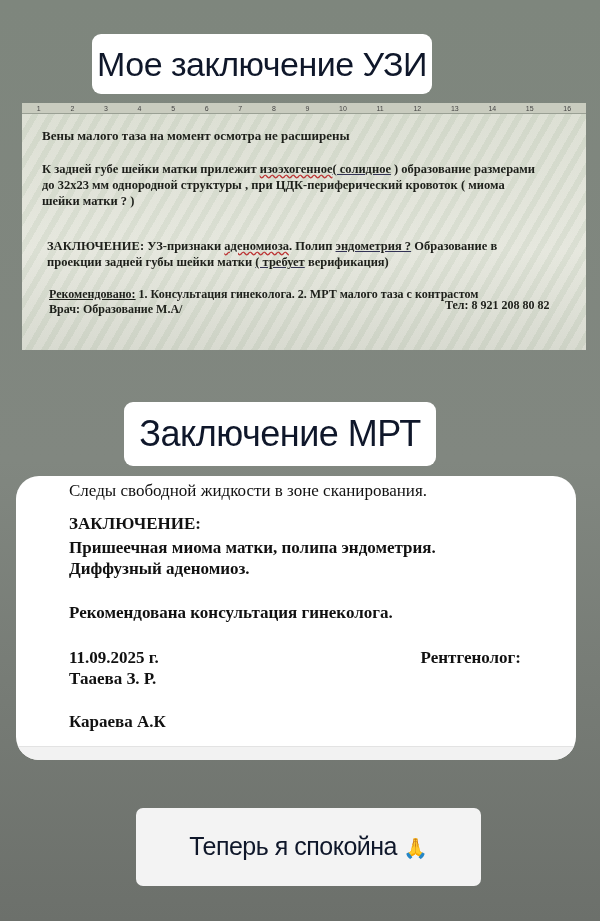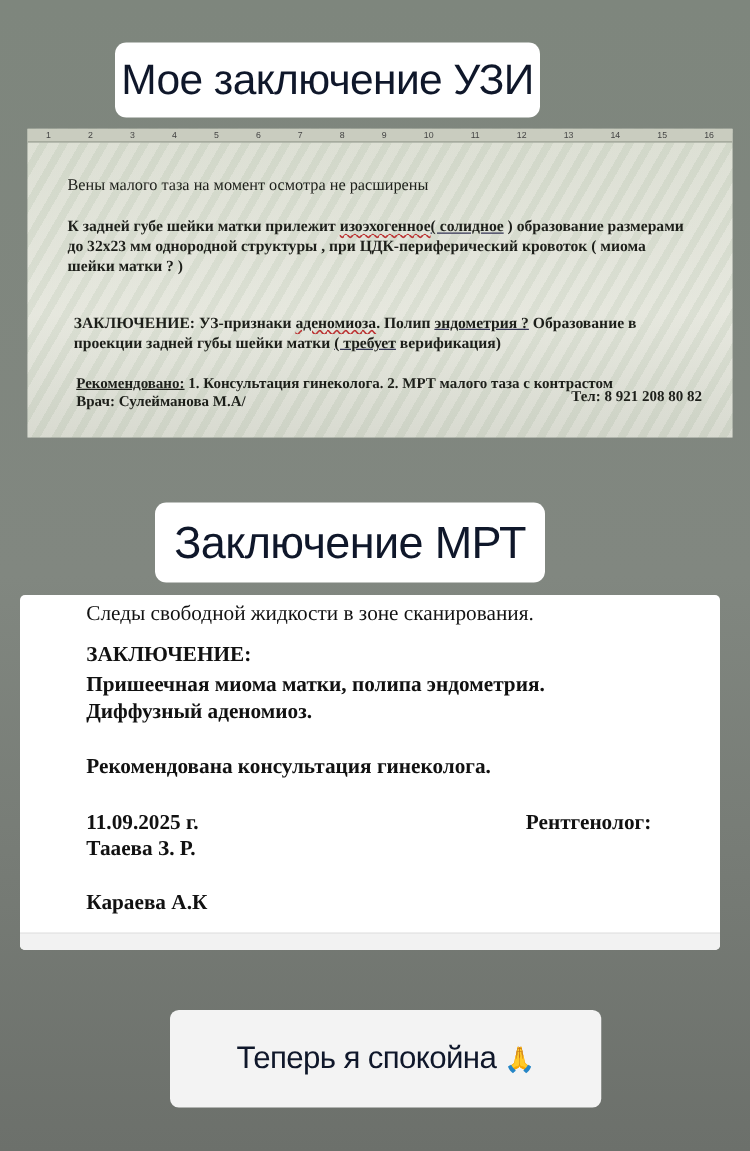--- a/index.html
+++ b/index.html
@@ -24,27 +24,27 @@
       linear-gradient(180deg,#d7dacf 0%,#e4e5dd 60%,#d2d4cb 100%);
     overflow:hidden;
     font-family:"Liberation Serif", serif; color:#1d1f1a;
   }
   .ruler {
     position:absolute; left:0; top:0; width:100%; height:10px;
     background:#c9ccbf; border-bottom:1px solid #9aa094;
     display:flex; justify-content:space-around; font-size:7px; color:#444; align-items:center;
     font-family:"Liberation Sans", sans-serif;
   }
-  .photo p { margin:12px; position:absolute; left:20px; font-size:12.5px; line-height:16px; }
+  .photo p { margin:0; position:absolute; left:20px; font-size:12.5px; line-height:16px;font-weight:bold; }
   .b { font-weight:bold; }
   .ul-red { text-decoration: underline wavy #b33; }
   .ul-blue { text-decoration: underline #335; }
   .mrt {
     position:absolute; left:16px; top:476px; width:560px; height:284px;
-    background:#fff; border-radius:4px;
+    background:#fff; border-radius:23px;
     font-family:"Liberation Serif", serif; color:#111;
     overflow:hidden;
   }
   .mrt .footer { position:absolute; left:0; bottom:0; width:100%; height:13px; background:#f2f2f2; border-top:1px solid #e3e3e3; }
   .mrt .t { position:absolute; font-size:17px; line-height:20px; }
   .mrt .bold { font-weight:bold; }
 </style>
 </head>
 <body>
 
@@ -71,21 +71,21 @@
     <span>15</span>
     <span>16</span>
   </div>
   <p style="top:25px; font-size:13px;">Вены малого таза на момент осмотра не расширены</p>
   <p class="b" style="top:58px;"><span>К задней губе шейки матки прилежит </span><span class="ul-red">изоэхогенное</span><span class="ul-blue">( солидное</span><span> ) образование размерами</span></p>
   <p class="b" style="top:74px;">до 32х23 мм однородной структуры , при ЦДК-периферический кровоток ( миома</p>
   <p class="b" style="top:90px;">шейки матки ? )</p>
   <p class="b" style="top:135px; left:25px;"><span>ЗАКЛЮЧЕНИЕ: УЗ-признаки </span><span class="ul-red">аденомиоза</span><span>. Полип </span><span class="ul-blue">эндометрия ?</span><span> Образование в</span></p>
   <p class="b" style="top:151px; left:25px;"><span>проекции задней губы шейки матки </span><span class="ul-blue">( требует</span><span> верификация)</span></p>
   <p class="b" style="top:183px; left:27px; font-size:12px;"><span style="text-decoration:underline;">Рекомендовано:</span><span> 1. Консультация гинеколога. 2. МРТ малого таза с контрастом</span></p>
-  <p class="b" style="top:198px; left:27px; font-size:12px;">Врач: Сулейманова М.А/</p>
+  <p class="b" style="top:198px; left:27px; font-size:12px;">Врач: Образование М.А/</p>
   <p class="b" style="top:194px; left:423px; font-size:12px;">Тел: 8 921 208 80 82</p>
 </div>
 
 <div id="cap2" class="caption">
   <span>Заключение МРТ</span>
 </div>
 
 <div class="mrt">
   <div class="t" style="left:53px; top:5px;">Следы свободной жидкости в зоне сканирования.</div>
   <div class="t bold" style="left:53px; top:38px;">ЗАКЛЮЧЕНИЕ:</div>

